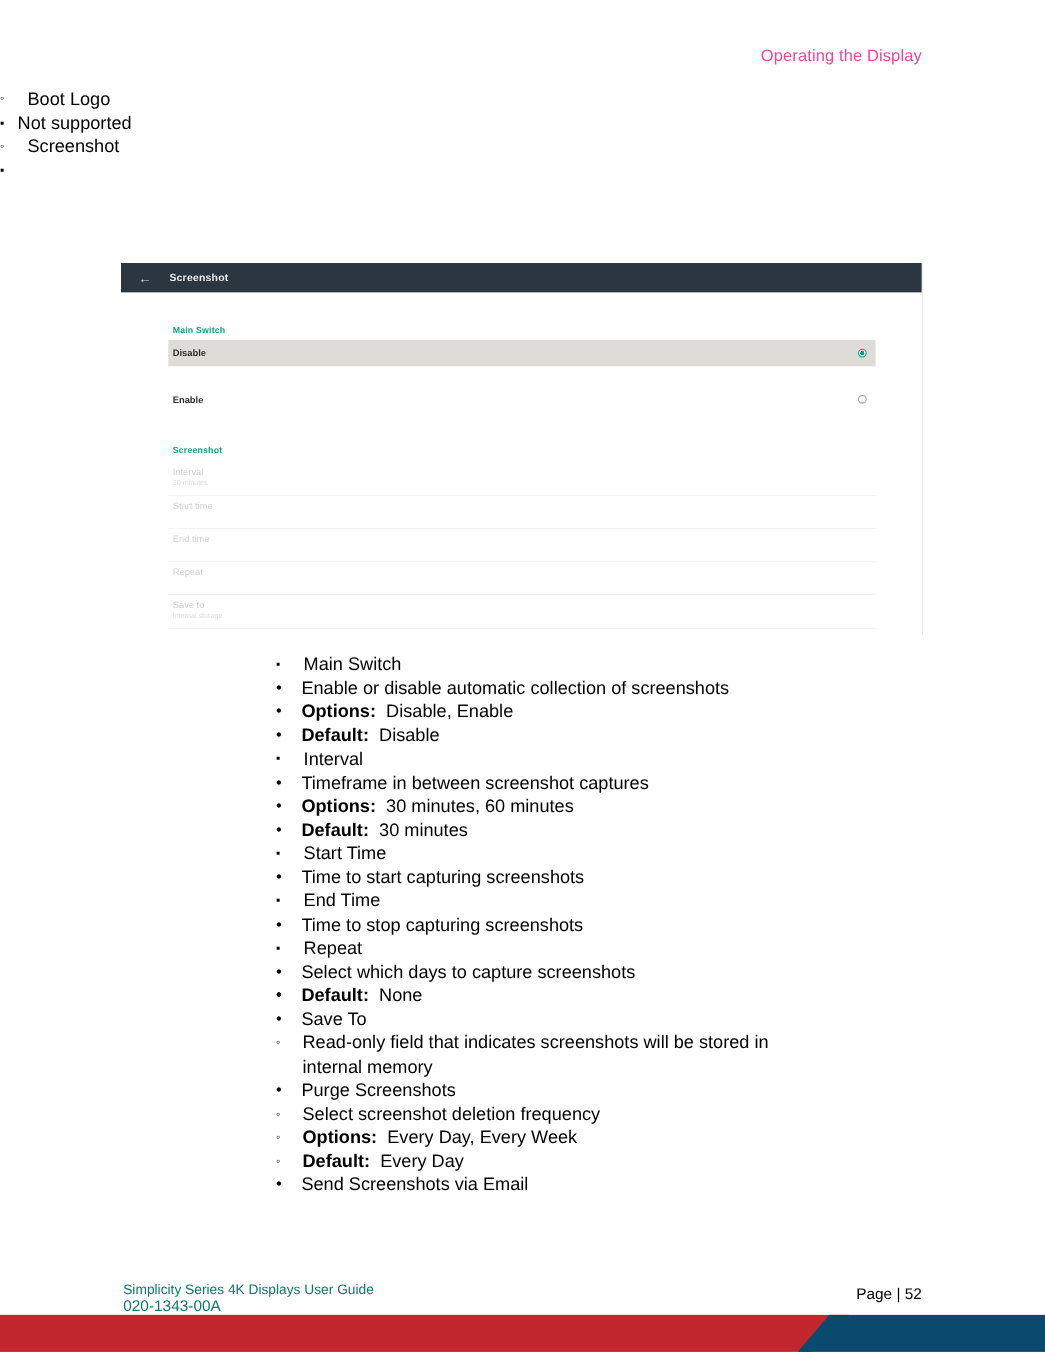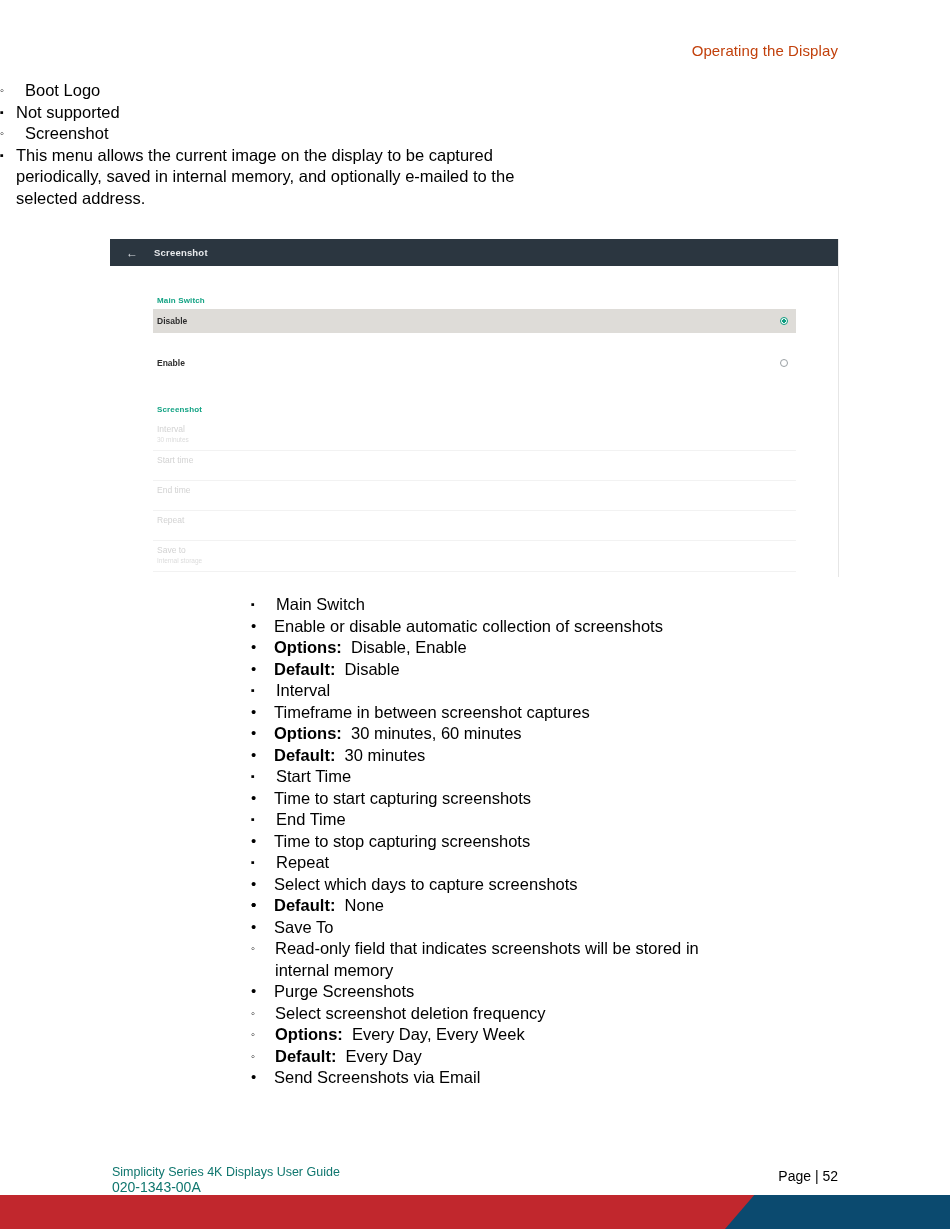--- a/index.html
+++ b/index.html
@@ -18,21 +18,21 @@
     background: #ffffff;
     overflow: hidden;
   }
 
   
   .running-header {
     position: absolute;
     top: 42px;
     right: 112px;
     font-size: 15px;
-    color: #c2410c;
+    color: #ec4899;
     letter-spacing: 0.1px;
   }
 
   
   .content {
     position: absolute;
     top: 80px;
     left: 0;
     width: 950px;
   }
@@ -254,21 +254,20 @@
           </li>
         </ul>
       </li>
 
       <li class="item">
         <span class="bullet b-circle">◦</span>
         <span class="txt">Screenshot</span>
         <ul class="lvl lvl-sq">
           <li class="item">
             <span class="bullet b-square">▪</span>
-            <span class="txt" style="max-width:540px">This menu allows the current image on the display to be captured periodically, saved in internal memory, and optionally e-mailed to the selected address.</span>
           </li>
         </ul>
       </li>
 
     </ul>
   </div>
 
   <div class="device-shot">
 
     <div class="ds-titlebar">

